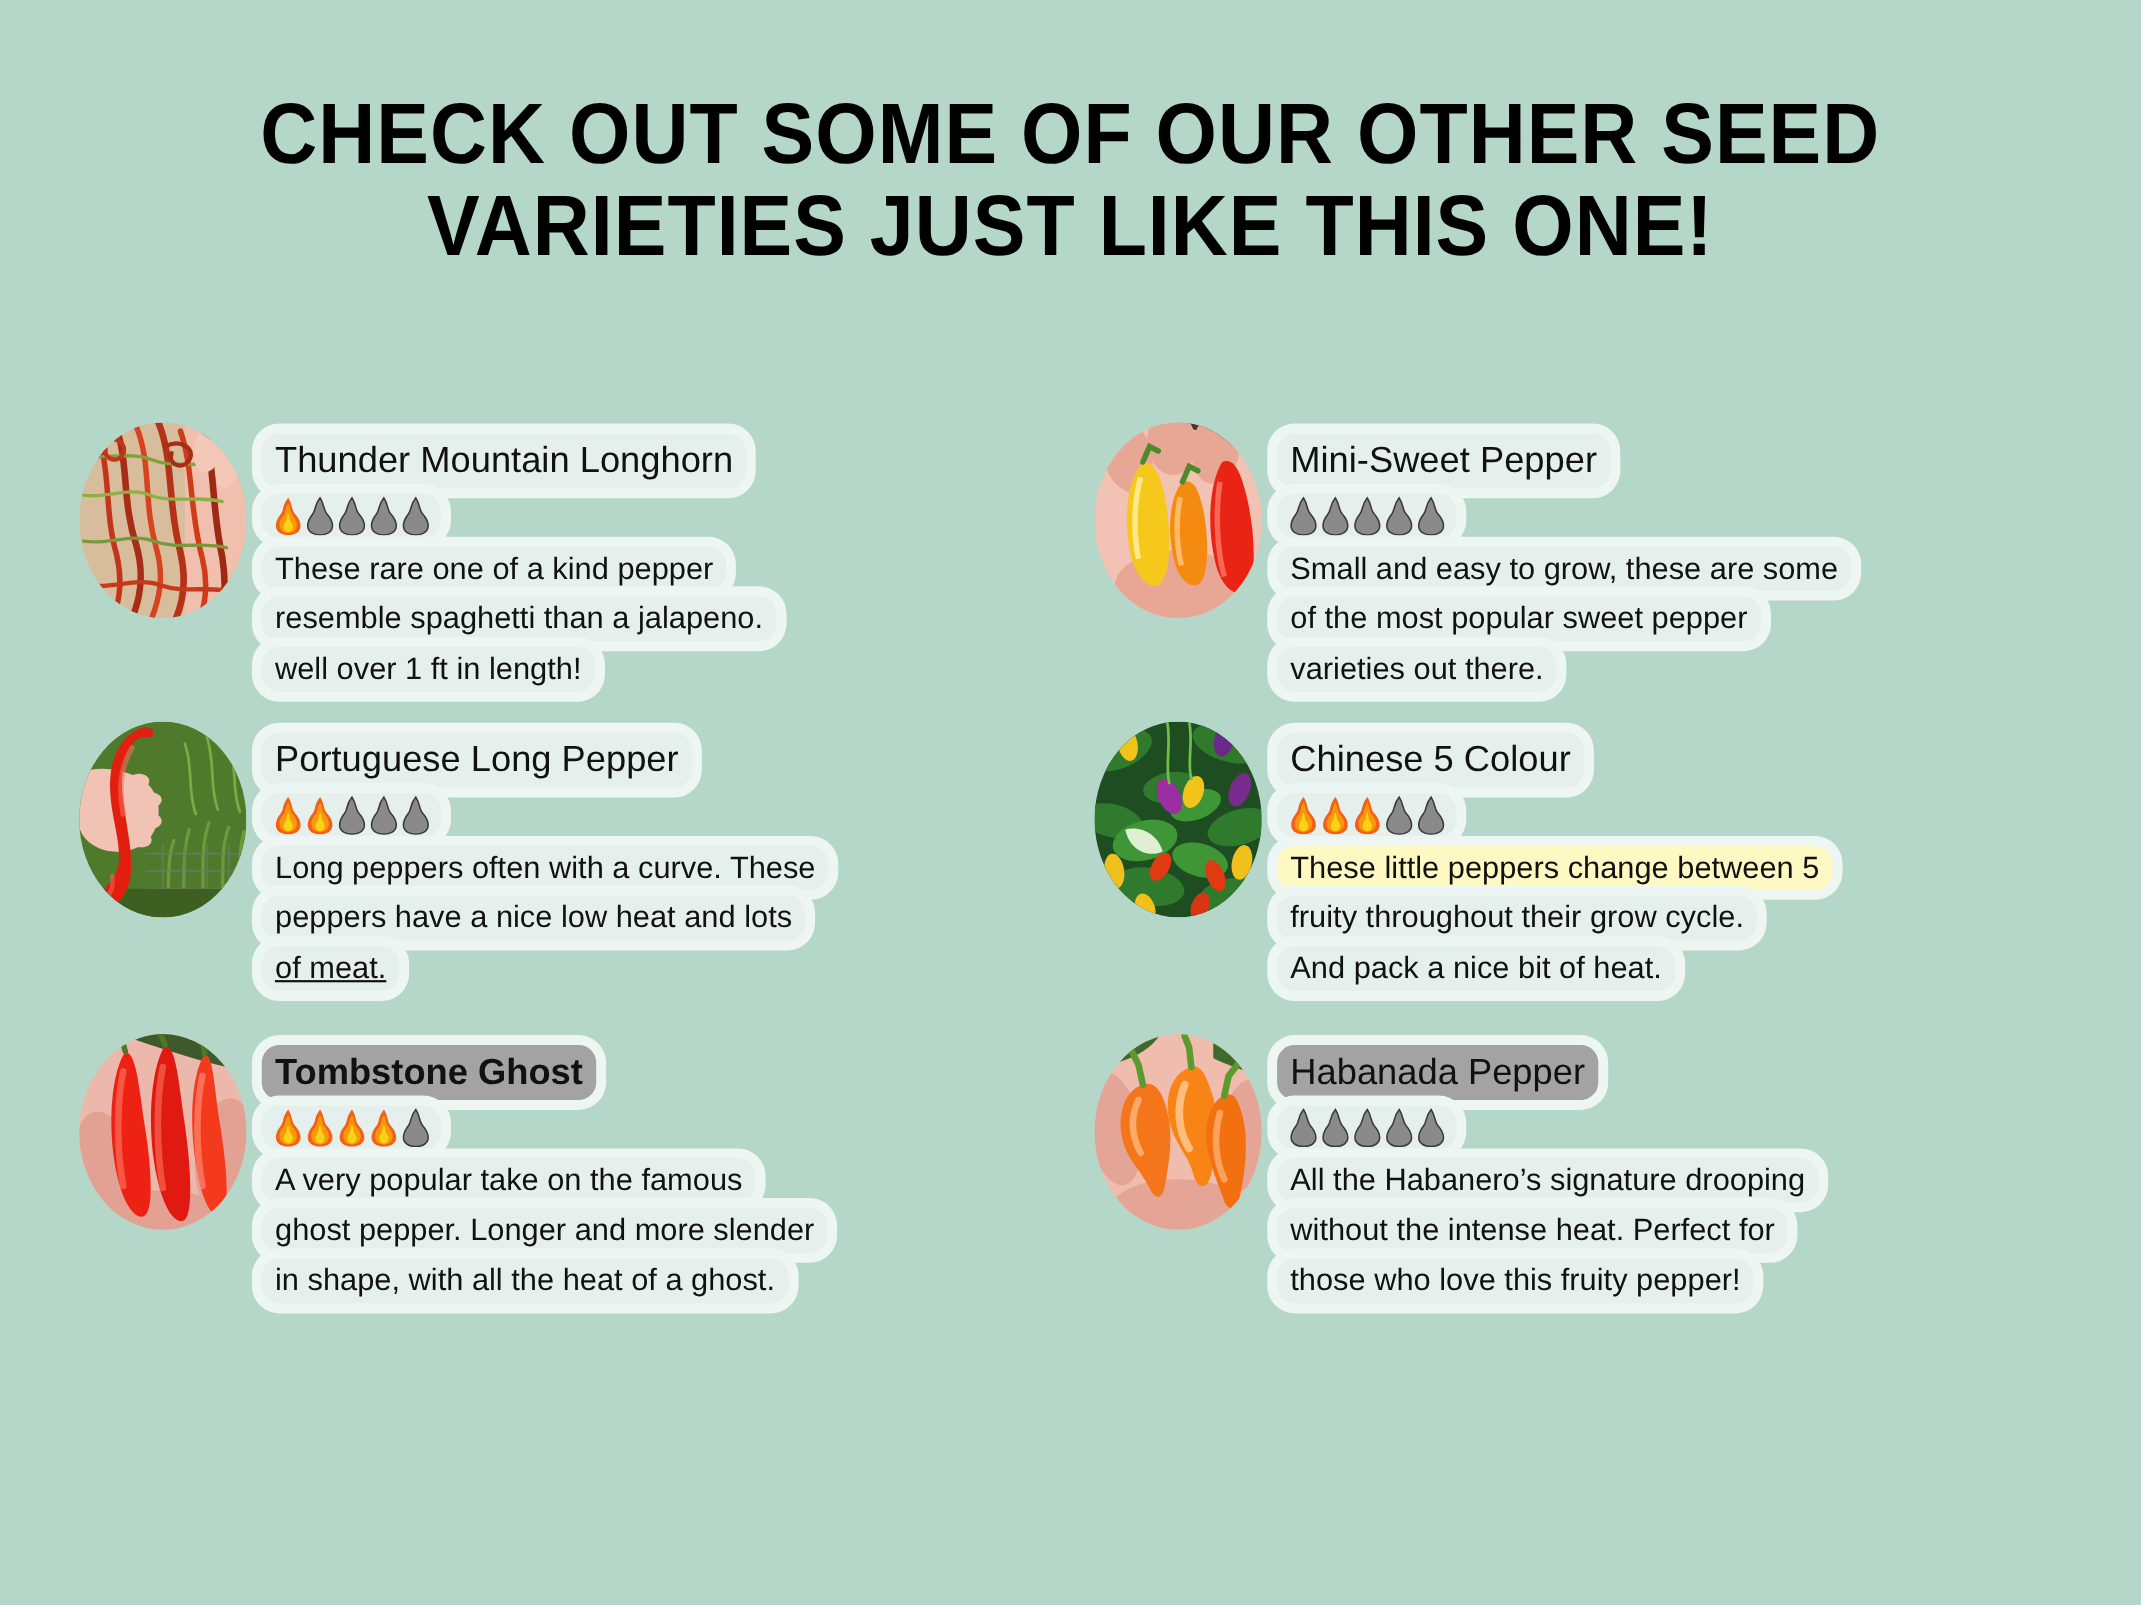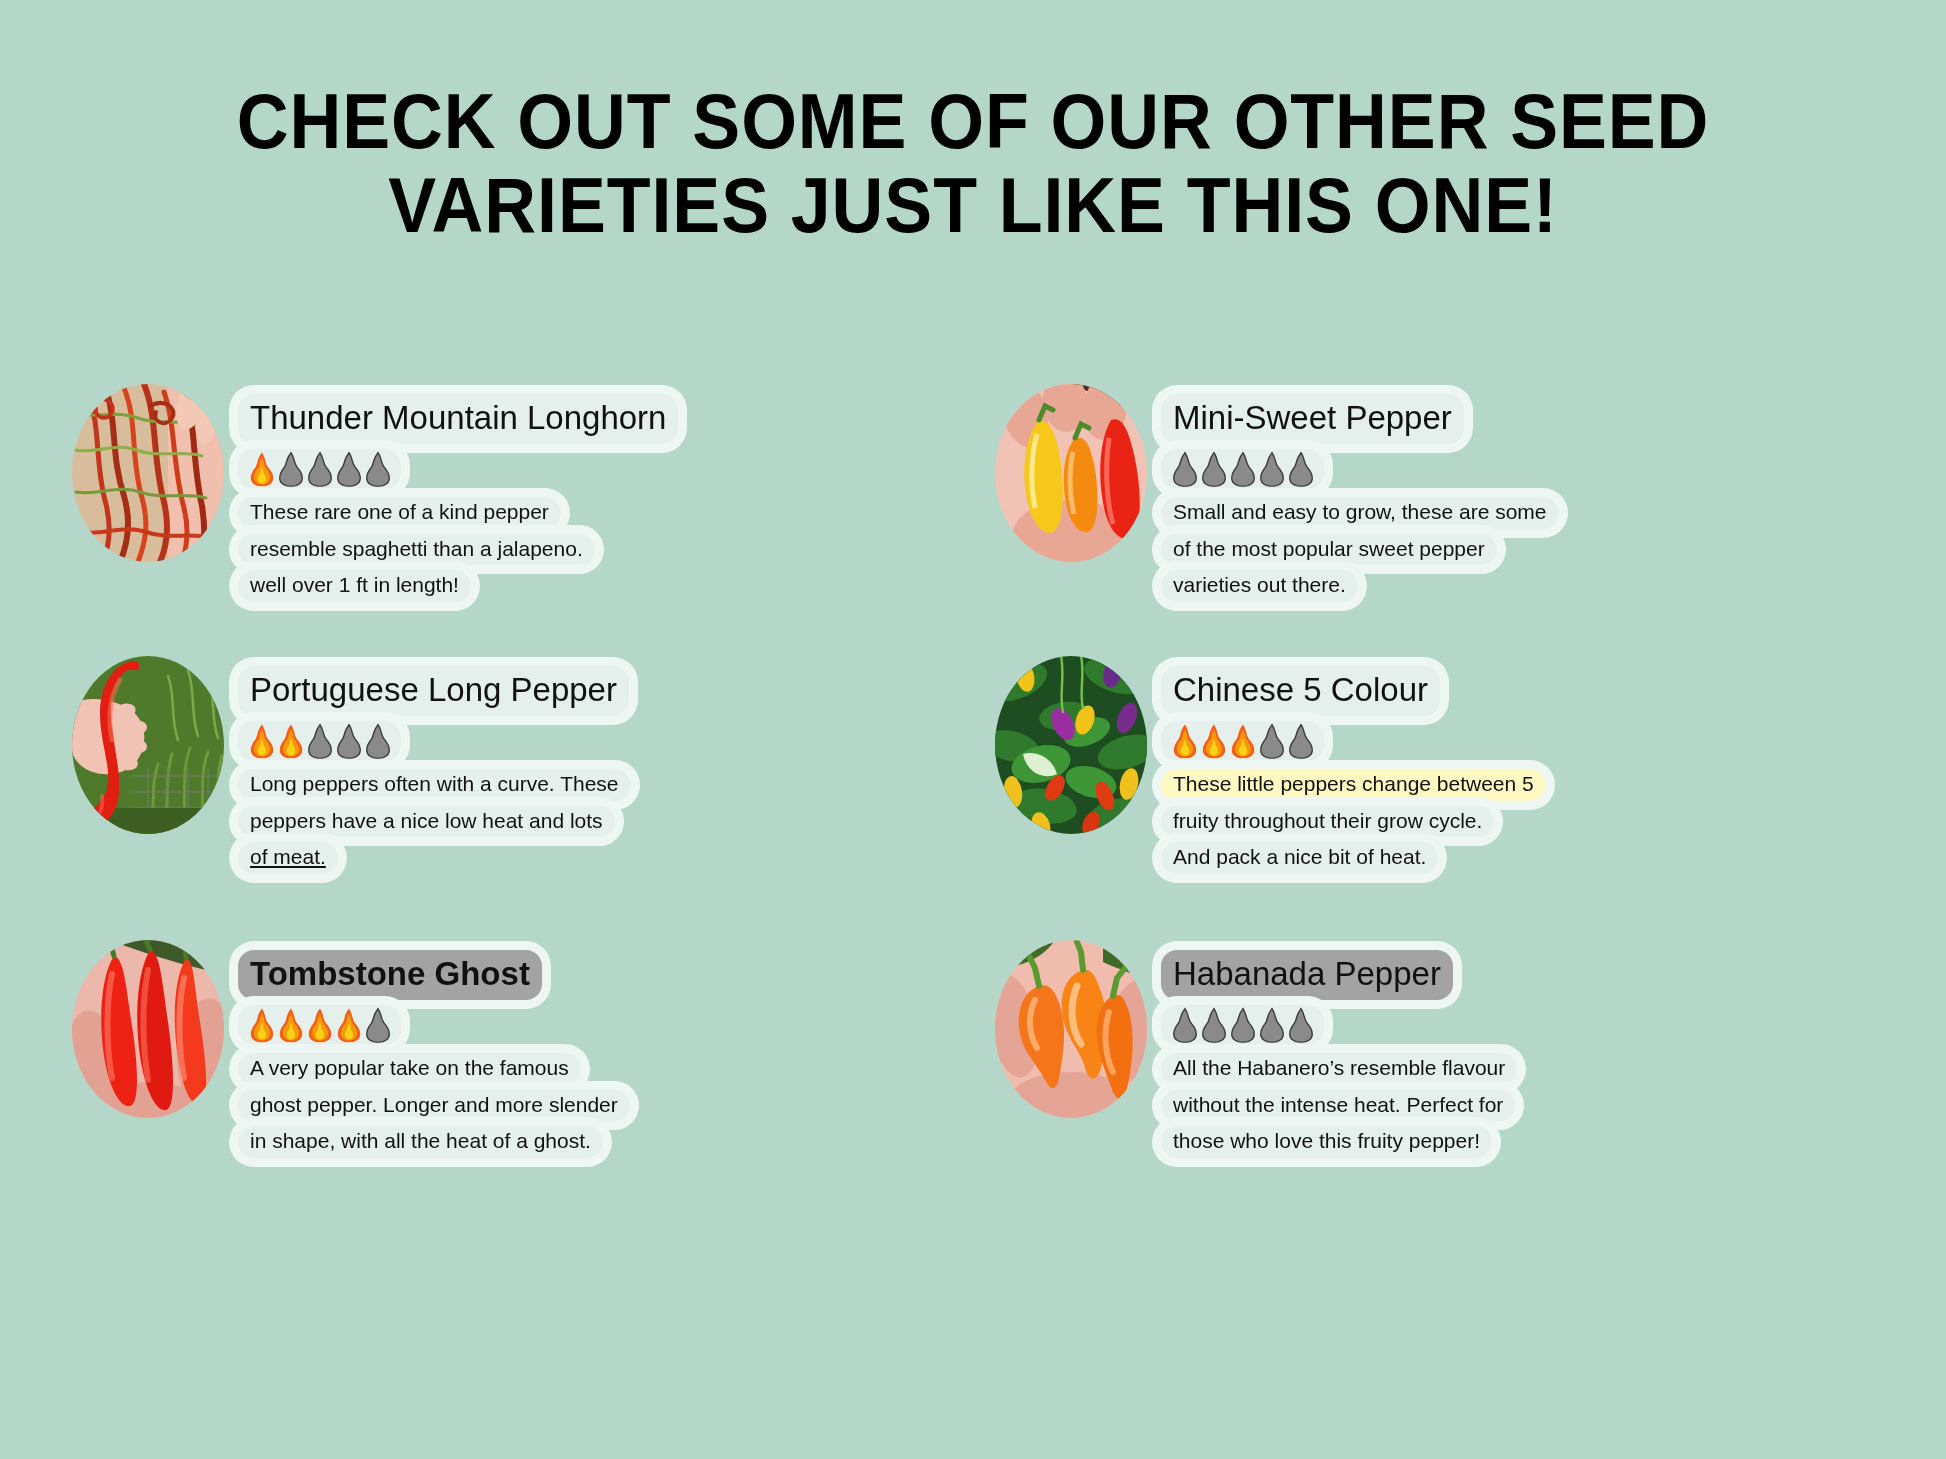--- a/index.html
+++ b/index.html
@@ -93,21 +93,21 @@
     display:inline-block;
     width:30px;height:36px;
     vertical-align:middle;
     margin-right:-1px;
   }
   .desc{ margin-top:2px; }
   .desc .dl{
     display:table;
     background:#e5f0ec;
     color:#111;
-    font-size:21px;
+    font-size:28px;
     line-height:1.27;
     padding:2px 12px 3px 12px;
     border-radius:16px;
     box-shadow:0 0 0 9px #eef6f3;
     margin-bottom:5px;
     white-space:nowrap;
     position:relative;
     text-align:center;
   }
 
@@ -248,21 +248,21 @@
                 <use href="#sym-flame-cold"></use>
               </svg><svg class="flame" viewBox="0 0 64 76">
                 <use href="#sym-flame-cold"></use>
               </svg><svg class="flame" viewBox="0 0 64 76">
                 <use href="#sym-flame-cold"></use>
               </svg><svg class="flame" viewBox="0 0 64 76">
                 <use href="#sym-flame-cold"></use>
               </svg><svg class="flame" viewBox="0 0 64 76">
                 <use href="#sym-flame-cold"></use>
               </svg></div></div><div class="desc">
-            <div class="dl" style="background: rgb(229, 240, 236); box-shadow: rgb(238, 246, 243) 0px 0px 0px 9px;">All the Habanero’s resemble flavour</div>
+            <div class="dl" style="background: rgb(229, 240, 236); box-shadow: rgb(238, 246, 243) 0px 0px 0px 9px;">All the Habanero’s signature drooping</div>
             <div class="dl" style="background: rgb(229, 240, 236); box-shadow: rgb(238, 246, 243) 0px 0px 0px 9px;">without the intense heat. Perfect for</div>
             <div class="dl" style="background: rgb(229, 240, 236); box-shadow: rgb(238, 246, 243) 0px 0px 0px 9px;">those who love this fruity pepper!</div>
           </div></div>
       </div>
     </div>
   </div>
 
 <svg width="0" height="0" style="position:absolute" aria-hidden="true">
   <defs>
 

